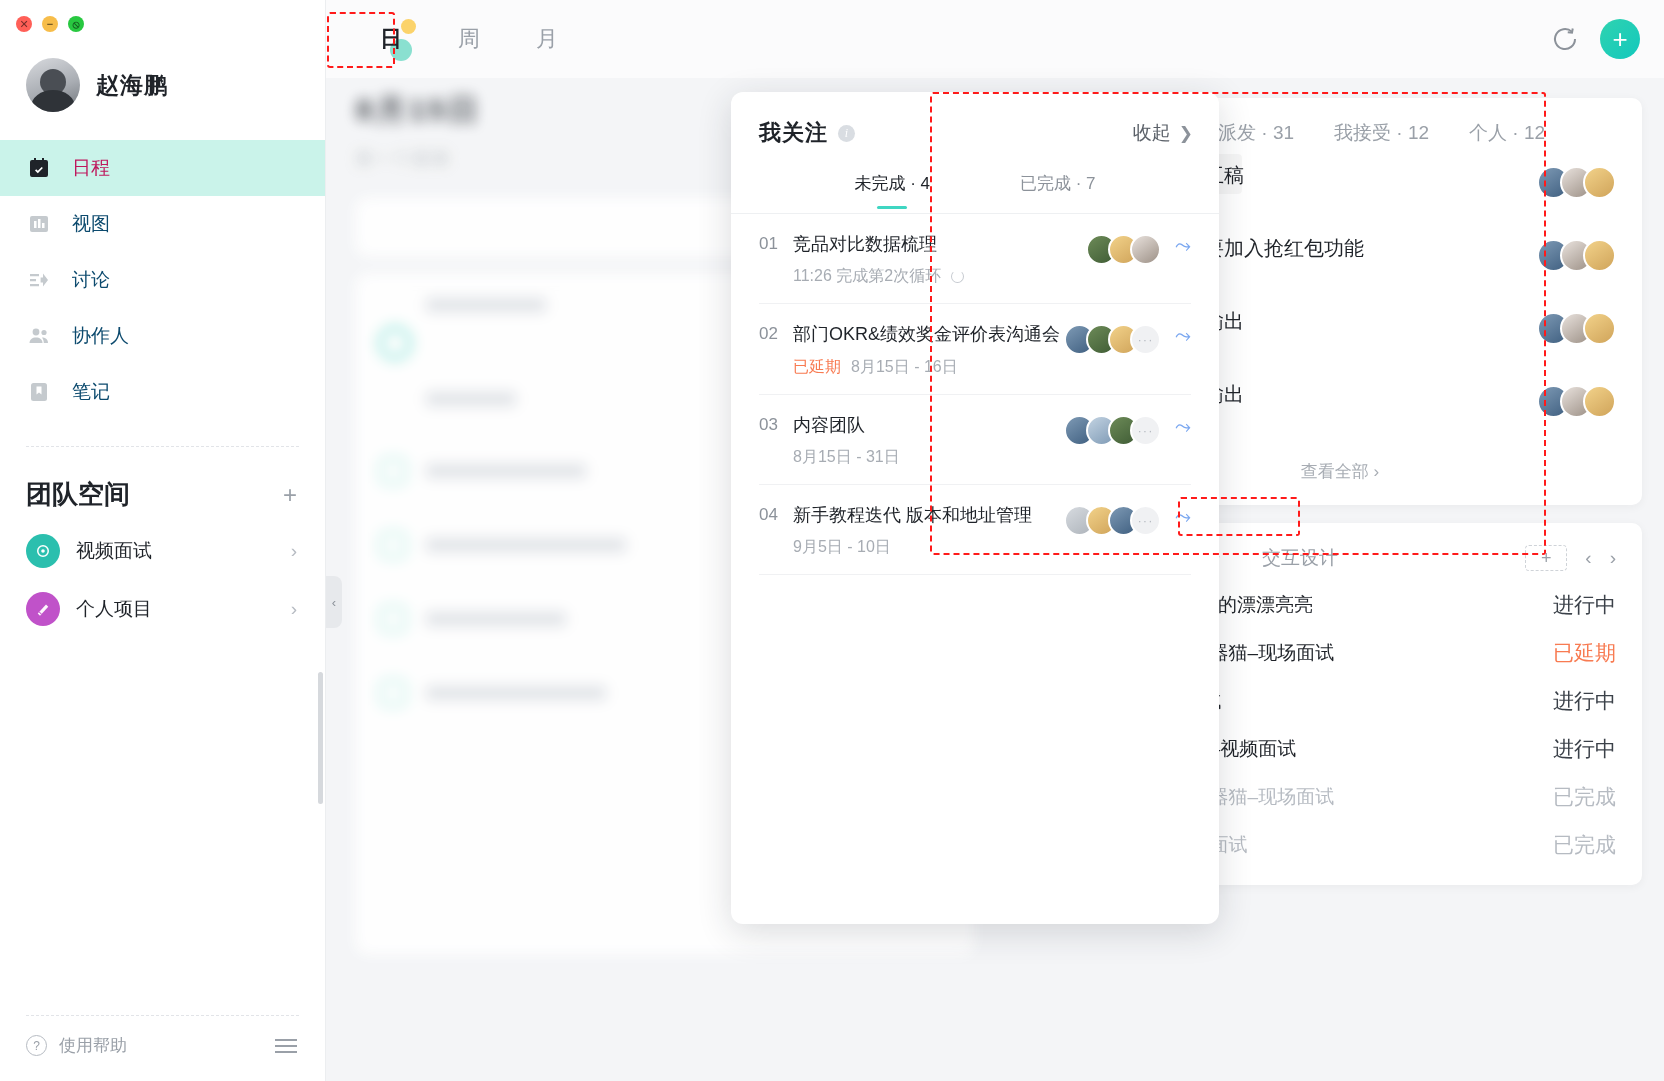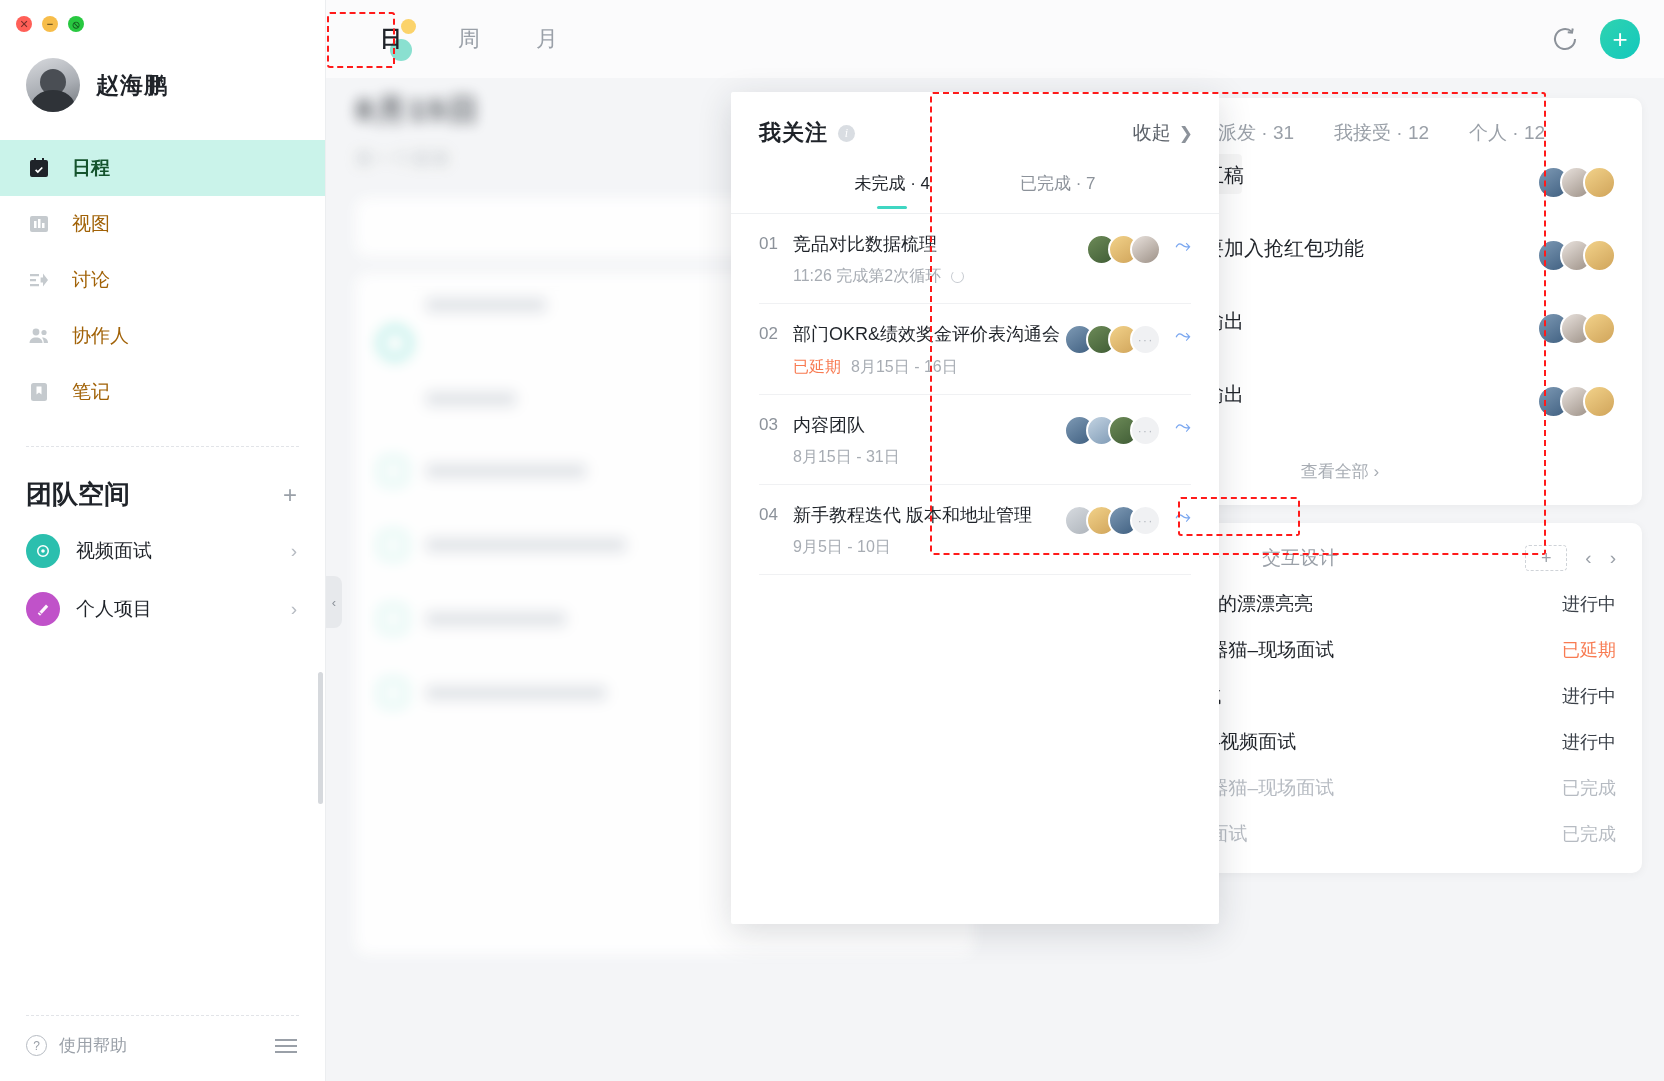--- a/index.html
+++ b/index.html
@@ -44,24 +44,24 @@
   .avatar-big::after {
     content:""; position:absolute; left:50%; bottom:-12px; width:44px; height:34px;
     transform:translateX(-50%); border-radius:50% 50% 0 0; background:#2f3338;
   }
   .profile-name { font-size: 23px; color: #1f2329; font-weight: 600; letter-spacing:1px;}
 
   .nav { display: flex; flex-direction: column; }
   .nav-item {
     display: flex; align-items: center; gap: 20px;
     height: 56px; padding-left: 26px; cursor: pointer;
-    color: #a16207; font-size: 19px;
+    color: #0c4a6e; font-size: 19px;
   }
   .nav-item.active { background: #caf3ea; color: #1f2329; }
-  .nav-item.active .nav-label { color:#14532d; font-weight:700;}
+  .nav-item.active .nav-label { color:#be185d; font-weight:400;}
   .nav-icon { width: 26px; height: 26px; flex:0 0 26px; display:flex; align-items:center; justify-content:center; }
   .nav-icon svg { width: 24px; height: 24px; display:block; }
 
   .divider { margin: 26px 26px 0 26px; border-top: 1px dashed #e2e4e8; }
 
   .team-head {
     display:flex; align-items:center; justify-content:space-between;
     padding: 30px 28px 10px 26px;
   }
   .team-title { font-size: 26px; color:#1f2329; font-weight: 600; }
@@ -147,21 +147,21 @@
 
   .collapse-handle {
     position:absolute; left: 0px; top: 498px; width: 16px; height: 52px;
     background:#e7e9ec; border-radius: 0 8px 8px 0; display:flex; align-items:center; justify-content:center;
     color:#8c929a; font-size:13px; cursor:pointer; z-index:8;
   }
 
   
   .modal {
     position:absolute; left: 405px; top: 92px; width: 488px; height: 832px;
-    background:#fff; border-radius: 2px; box-shadow: 0 8px 34px rgba(30,36,48,.16);
+    background:#fff; border-radius: 12px; box-shadow: 0 8px 34px rgba(30,36,48,.16);
     z-index: 20; display:flex; flex-direction:column; overflow:hidden;
   }
   .modal-head { display:flex; align-items:center; padding: 26px 26px 0 28px; }
   .modal-title { font-size:22px; color:#1f2329; font-weight:600; letter-spacing:1px;}
   .info-ico {
     width:17px; height:17px; border-radius:50%; background:#d9dde2; color:#fff;
     font-size:12px; display:flex; align-items:center; justify-content:center; margin-left:10px;
     font-style:italic; font-family:"Liberation Serif", serif;
   }
   .collapse-lnk { margin-left:auto; font-size:19px; color:#5a6068; cursor:pointer; display:flex; align-items:center; gap:8px;}
@@ -228,21 +228,21 @@
   .btab { font-size:19px; color:#9aa0a8; margin-right:42px; cursor:pointer;}
   .btab.active { color:#1f2329; font-weight:700;}
   .bctrl { margin-left:auto; display:flex; align-items:center; gap:18px;}
   .addbox { width:42px; height:26px; border:1px dashed #cfd3d8; border-radius:4px; display:flex; align-items:center; justify-content:center; color:#9aa0a8; font-size:18px; cursor:pointer;}
   .navchev { color:#9aa0a8; font-size:19px; cursor:pointer; }
 
   .irow { display:flex; align-items:center; padding: 20px 0 0; }
   .irow .chk { margin-top:0; }
   .iname { margin-left:18px; font-size:19px; color:#1f2329; }
   .iname.dim { color:#b6bbc2; }
-  .istat { margin-left:auto; font-size:18px; color:#3b4149; }
+  .istat { margin-left:auto; font-size:21px; color:#3b4149; }
   .istat.delay { color:#f87b52; }
   .istat.done { color:#b6bbc2; }
 </style>
 </head>
 <body>
 
 <div id="app">
 
   <aside class="sidebar">
     <div class="traffic">

